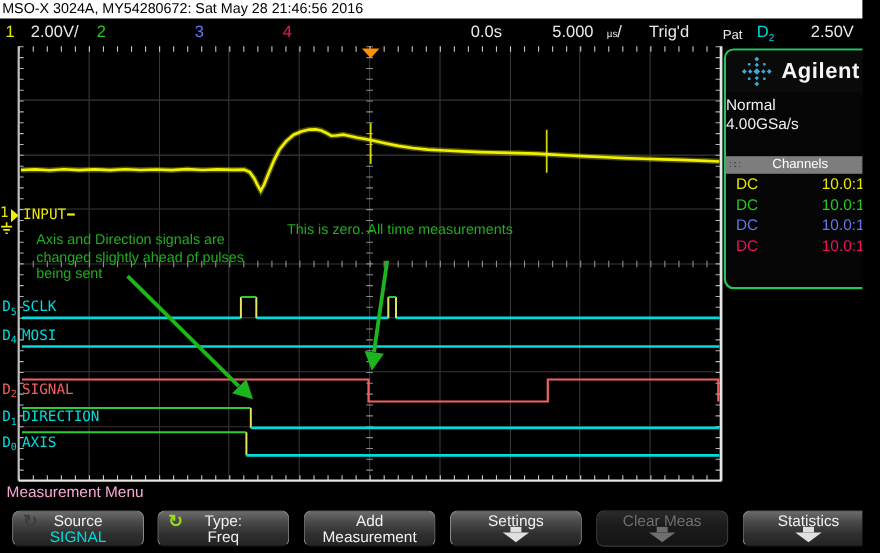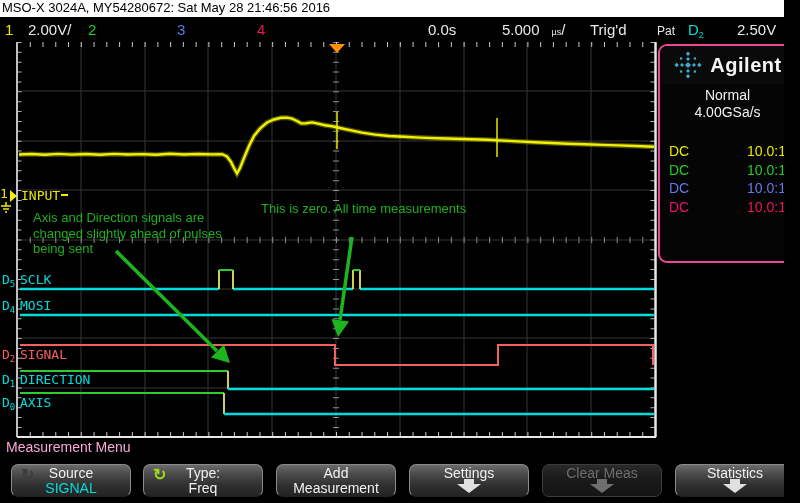--- a/index.html
+++ b/index.html
@@ -21,33 +21,33 @@
   .c-yel { color:#e8e800; } .c-grn { color:#22cc22; } .c-blu { color:#6677ee; }
   .c-red { color:#ee1166; } .c-cyn { color:#00dcdc; } .c-sig { color:#f26060; }
   sub.sb { font-size:9px; vertical-align:-3px; }
   .tracelabel { position:absolute; font-family:"DejaVu Sans Mono", monospace; font-size:13px; line-height:15px; white-space:nowrap; }
   .tracelabel .dn { position:absolute; left:2px; }
   .tracelabel .nm { position:absolute; left:20px; }
   .annot { position:absolute; color:#1fae1f; font-size:13px; line-height:15.5px; white-space:nowrap; }
   
   .sidebar {
     position:absolute; left:658px; top:44px; width:139px; height:219px;
-    background:#050505; border:2px solid #ec4899; border-radius:9px; overflow:hidden;
+    background:#050505; border:2px solid #22c55e; border-radius:9px; overflow:hidden;
   }
   .brandrow { height:38px; display:flex; align-items:center; justify-content:center; gap:7px; background:#0a0a0a; }
   .brandname { color:#f5f5f5; font-size:20px; font-weight:bold; letter-spacing:0.5px; }
   .shead {
     height:16px; background:#7d7d7d; color:#ffffff; font-size:12px; line-height:15px;
     text-align:center; position:relative;
   }
   .shead::before, .shead::after {
     content:"\2237\2237"; position:absolute; top:1px; color:#4a4a4a; font-size:9px; letter-spacing:-1px;
   }
   .shead::before { left:3px; } .shead::after { right:3px; }
-  .acqbody { height:58px; color:#f0f0f0; font-size:14px; text-align:center; padding-top:3px; line-height:17px; }
+  .acqbody { height:58px; color:#f0f0f0; font-size:14px; padding-top:3px; line-height:17px; }
   .chrow { display:flex; justify-content:space-between; padding:0 9px; font-size:14px; line-height:18.5px; }
   
   .menutitle { position:absolute; left:6px; top:439px; color:#f9a8d4; font-size:14px; }
   .skey {
     position:absolute; top:464px; width:120px; height:33px; border-radius:7px;
     background:linear-gradient(#6b6b6b, #4a4a4a 30%, #303030 65%, #232323);
     border:1px solid #8a8a8a; border-bottom-color:#222; color:#f0f0f0;
     font-size:14px; text-align:center; line-height:15px; padding-top:1px;
   }
   .skey.disabled {
@@ -186,20 +186,21 @@
           <path d="M7.2,22.8 L6.8,20.6 L9,20.2 L9.4,22.4 Z"></path>
           <path d="M22.8,22.8 L20.6,22.4 L21,20.2 L23.2,20.6 Z"></path>
         </g>
       </svg>
       <span class="brandname">Agilent</span>
     </div>
     <div class="acqbody">
       <div>Normal</div>
       <div>4.00GSa/s</div>
     </div>
+    <div class="shead">Channels</div>
     <div>
       <div class="chrow c-yel">
         <span>DC</span>
         <span>10.0:1</span>
       </div>
       <div class="chrow c-grn">
         <span>DC</span>
         <span>10.0:1</span>
       </div>
       <div class="chrow c-blu">

